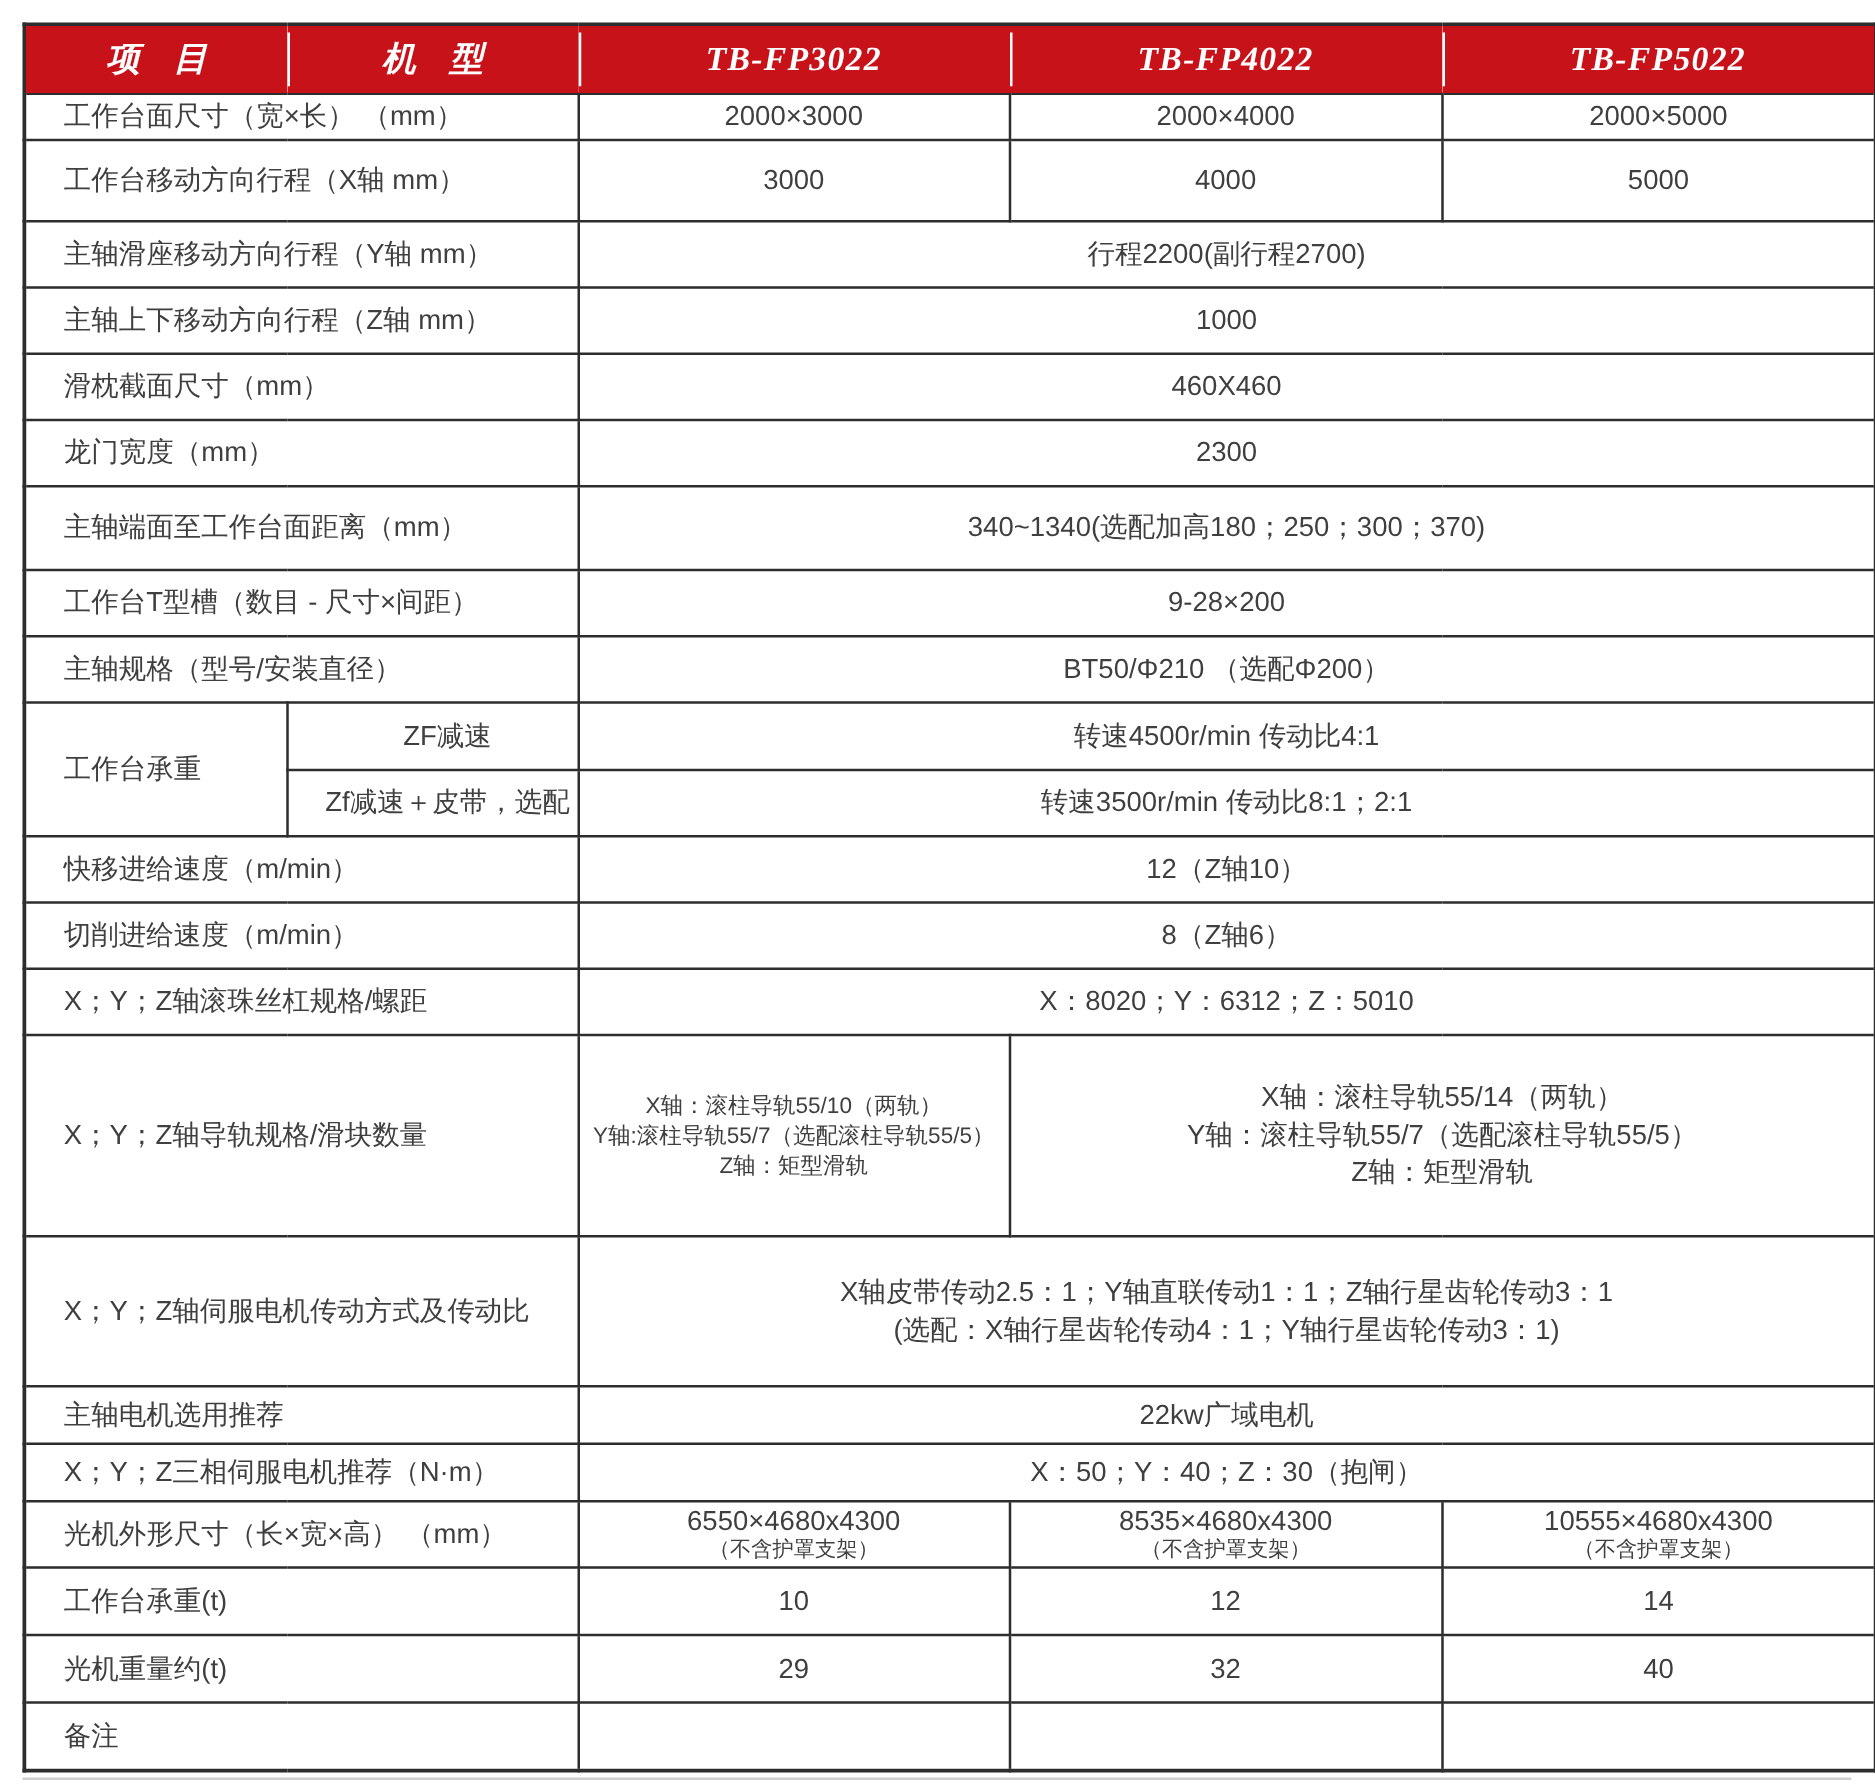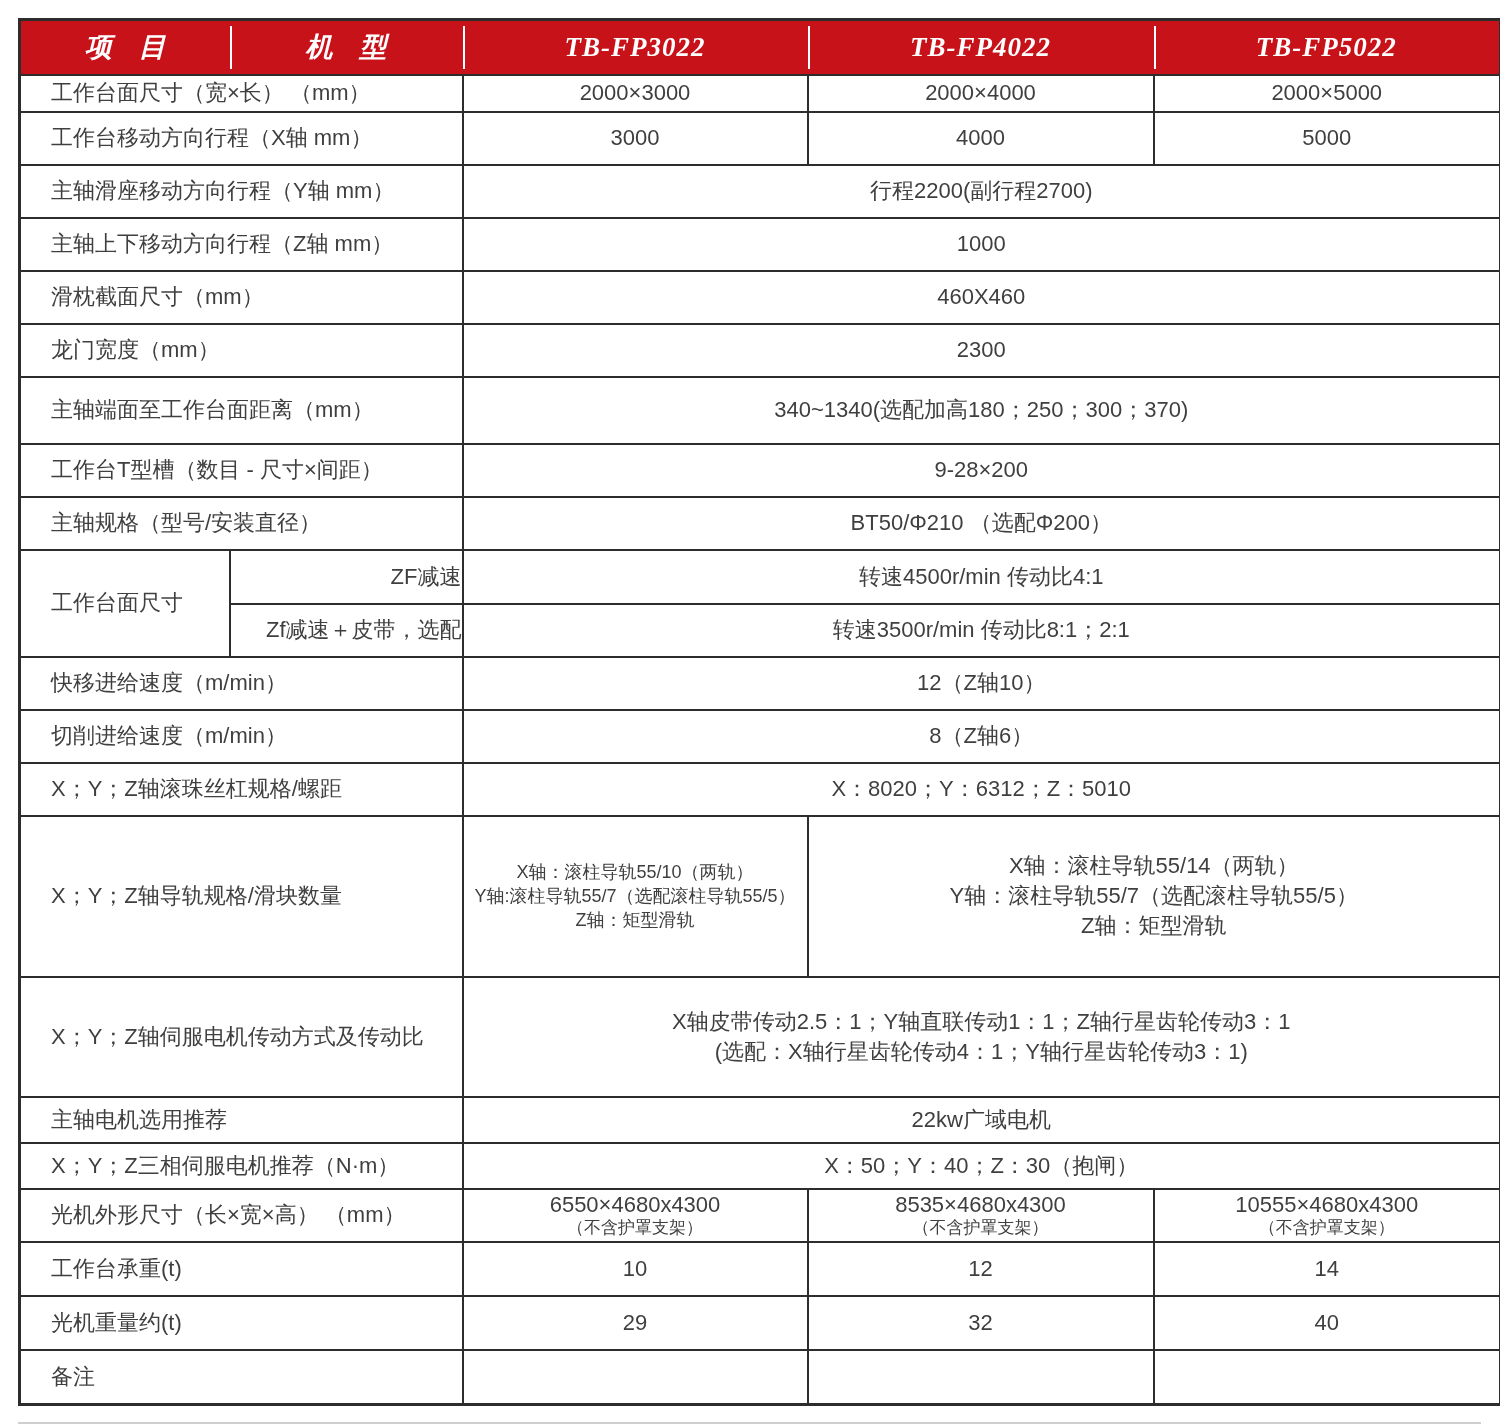--- a/index.html
+++ b/index.html
@@ -49,21 +49,21 @@
     letter-spacing:1px;
   }
   
   td.lbl{
     text-align:left;
     padding-left:30px;
     padding-right:6px;
   }
   td.val{text-align:center;}
   td.sublbl{
-    text-align:right;
+    text-align:center;
     padding-left:24px;
   }
   .lines{
     display:flex;flex-direction:column;
     justify-content:flex-start;
     height:100%;
   }
   td.small-lines{font-size:18px;}
   .dim-main{line-height:26px;}
   .dim-note{font-size:17px;line-height:20px;}
@@ -93,21 +93,21 @@
     <td class="divided model last">TB-FP5022</td>
   </tr>
 
   <tr style="height:37px">
     <td class="lbl" colspan="2">工作台面尺寸（宽×长） （mm）</td>
     <td class="val">2000×3000</td>
     <td class="val">2000×4000</td>
     <td class="val">2000×5000</td>
   </tr>
 
-  <tr style="height:53px">
+  <tr style="height:65px">
     <td class="lbl" colspan="2">工作台移动方向行程（X轴 mm）</td>
     <td class="val">3000</td>
     <td class="val">4000</td>
     <td class="val">5000</td>
   </tr>
 
   <tr style="height:53px">
     <td class="lbl" colspan="2">主轴滑座移动方向行程（Y轴 mm）</td>
     <td class="val" colspan="3">行程2200(副行程2700)</td>
   </tr>
@@ -136,21 +136,21 @@
     <td class="lbl" colspan="2">工作台T型槽（数目 - 尺寸×间距）</td>
     <td class="val" colspan="3">9-28×200</td>
   </tr>
 
   <tr style="height:53px">
     <td class="lbl" colspan="2">主轴规格（型号/安装直径）</td>
     <td class="val" colspan="3">BT50/Φ210 （选配Φ200）</td>
   </tr>
 
   <tr style="height:54px">
-    <td class="lbl" rowspan="2">工作台面尺寸</td>
+    <td class="lbl" rowspan="2">工作台承重</td>
     <td class="sublbl">ZF减速</td>
     <td class="val" colspan="3">转速4500r/min 传动比4:1</td>
   </tr>
 
   <tr style="height:53px">
     <td class="sublbl">Zf减速＋皮带，选配</td>
     <td class="val" colspan="3">转速3500r/min 传动比8:1；2:1</td>
   </tr>
 
   <tr style="height:53px">

